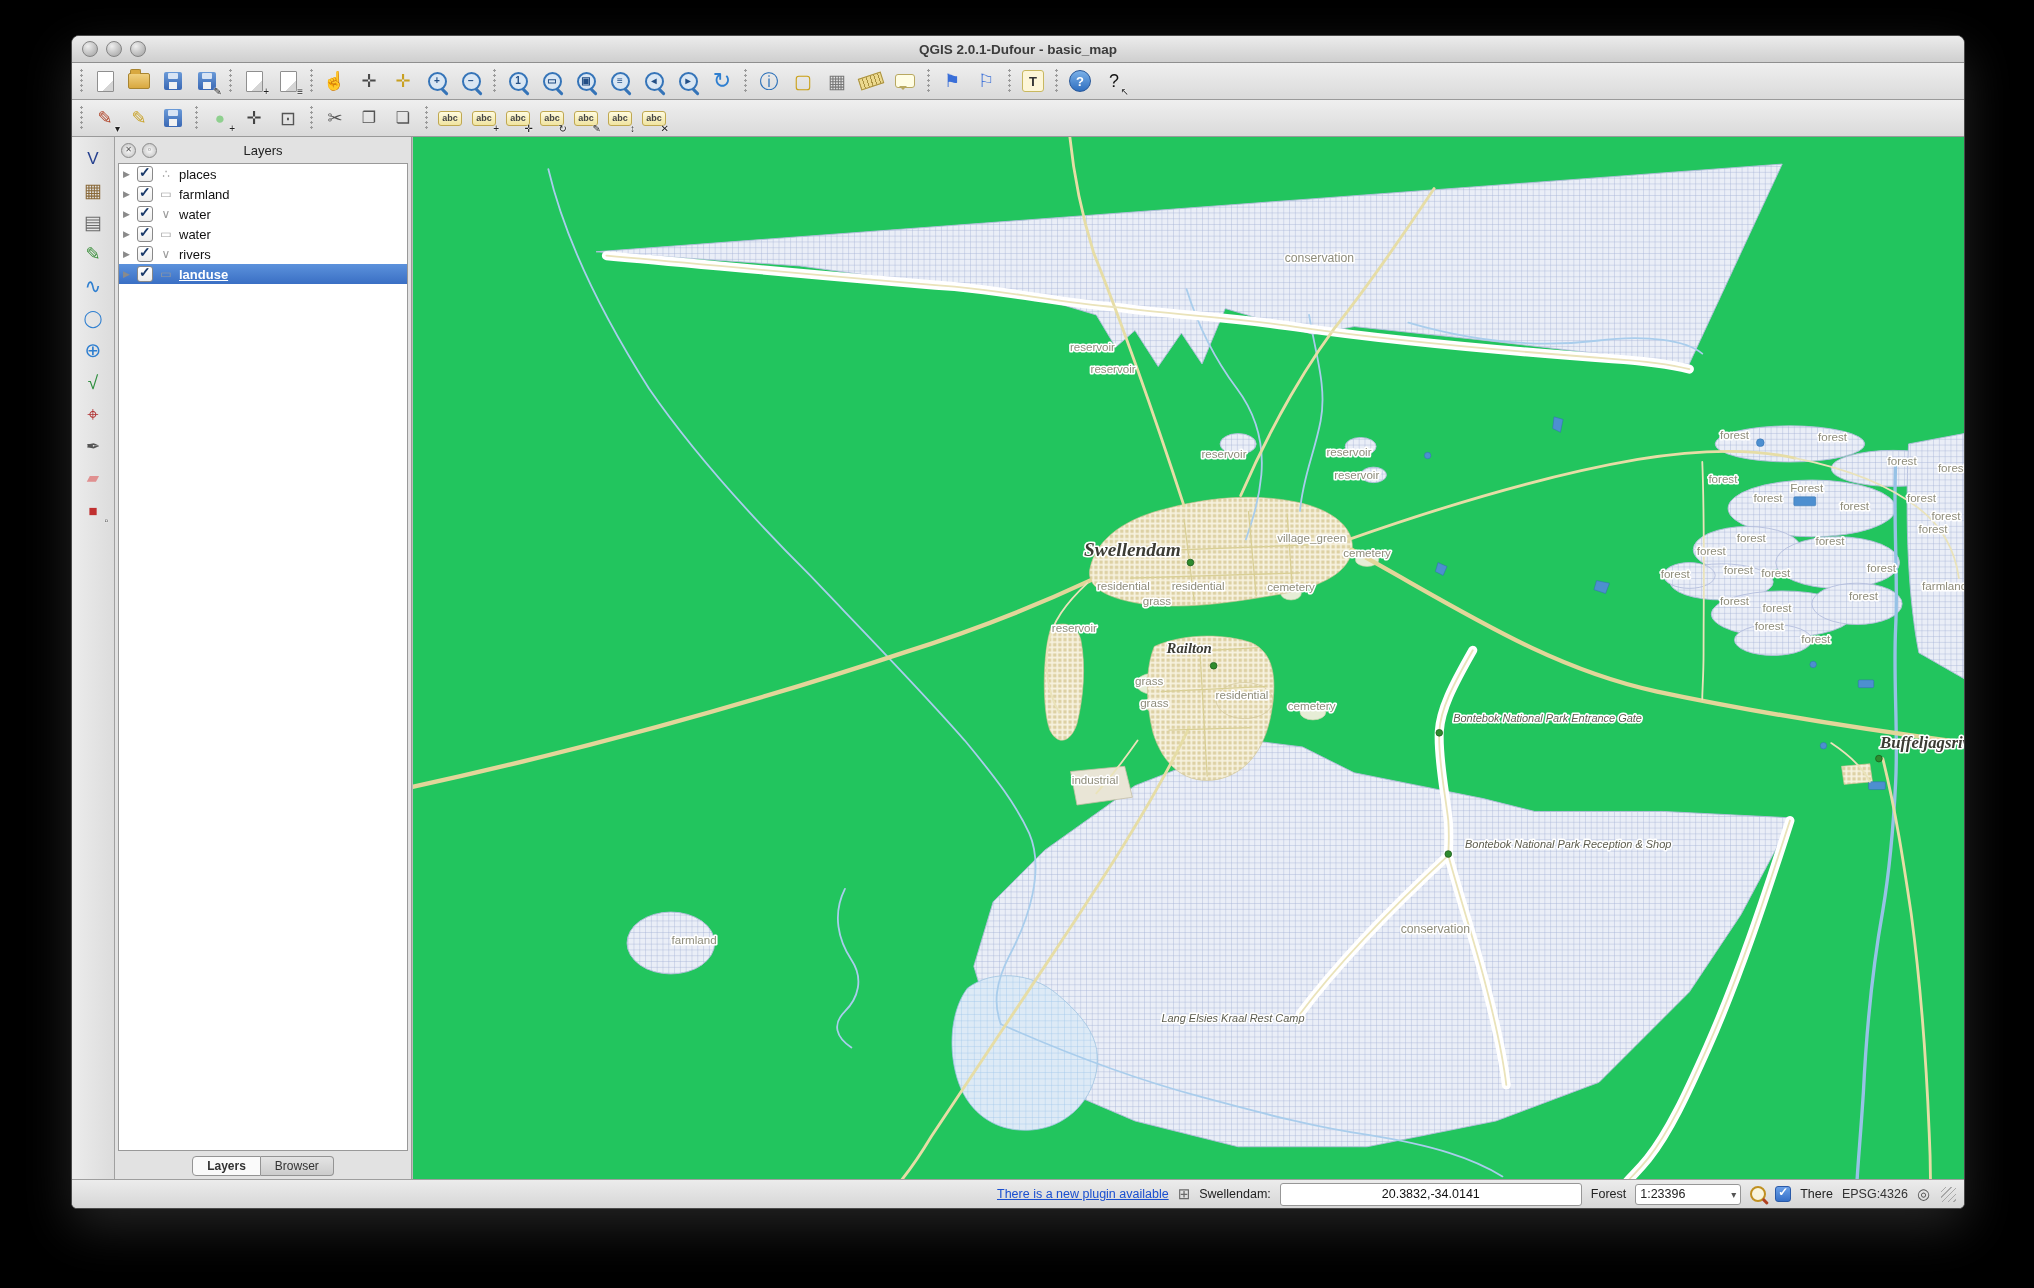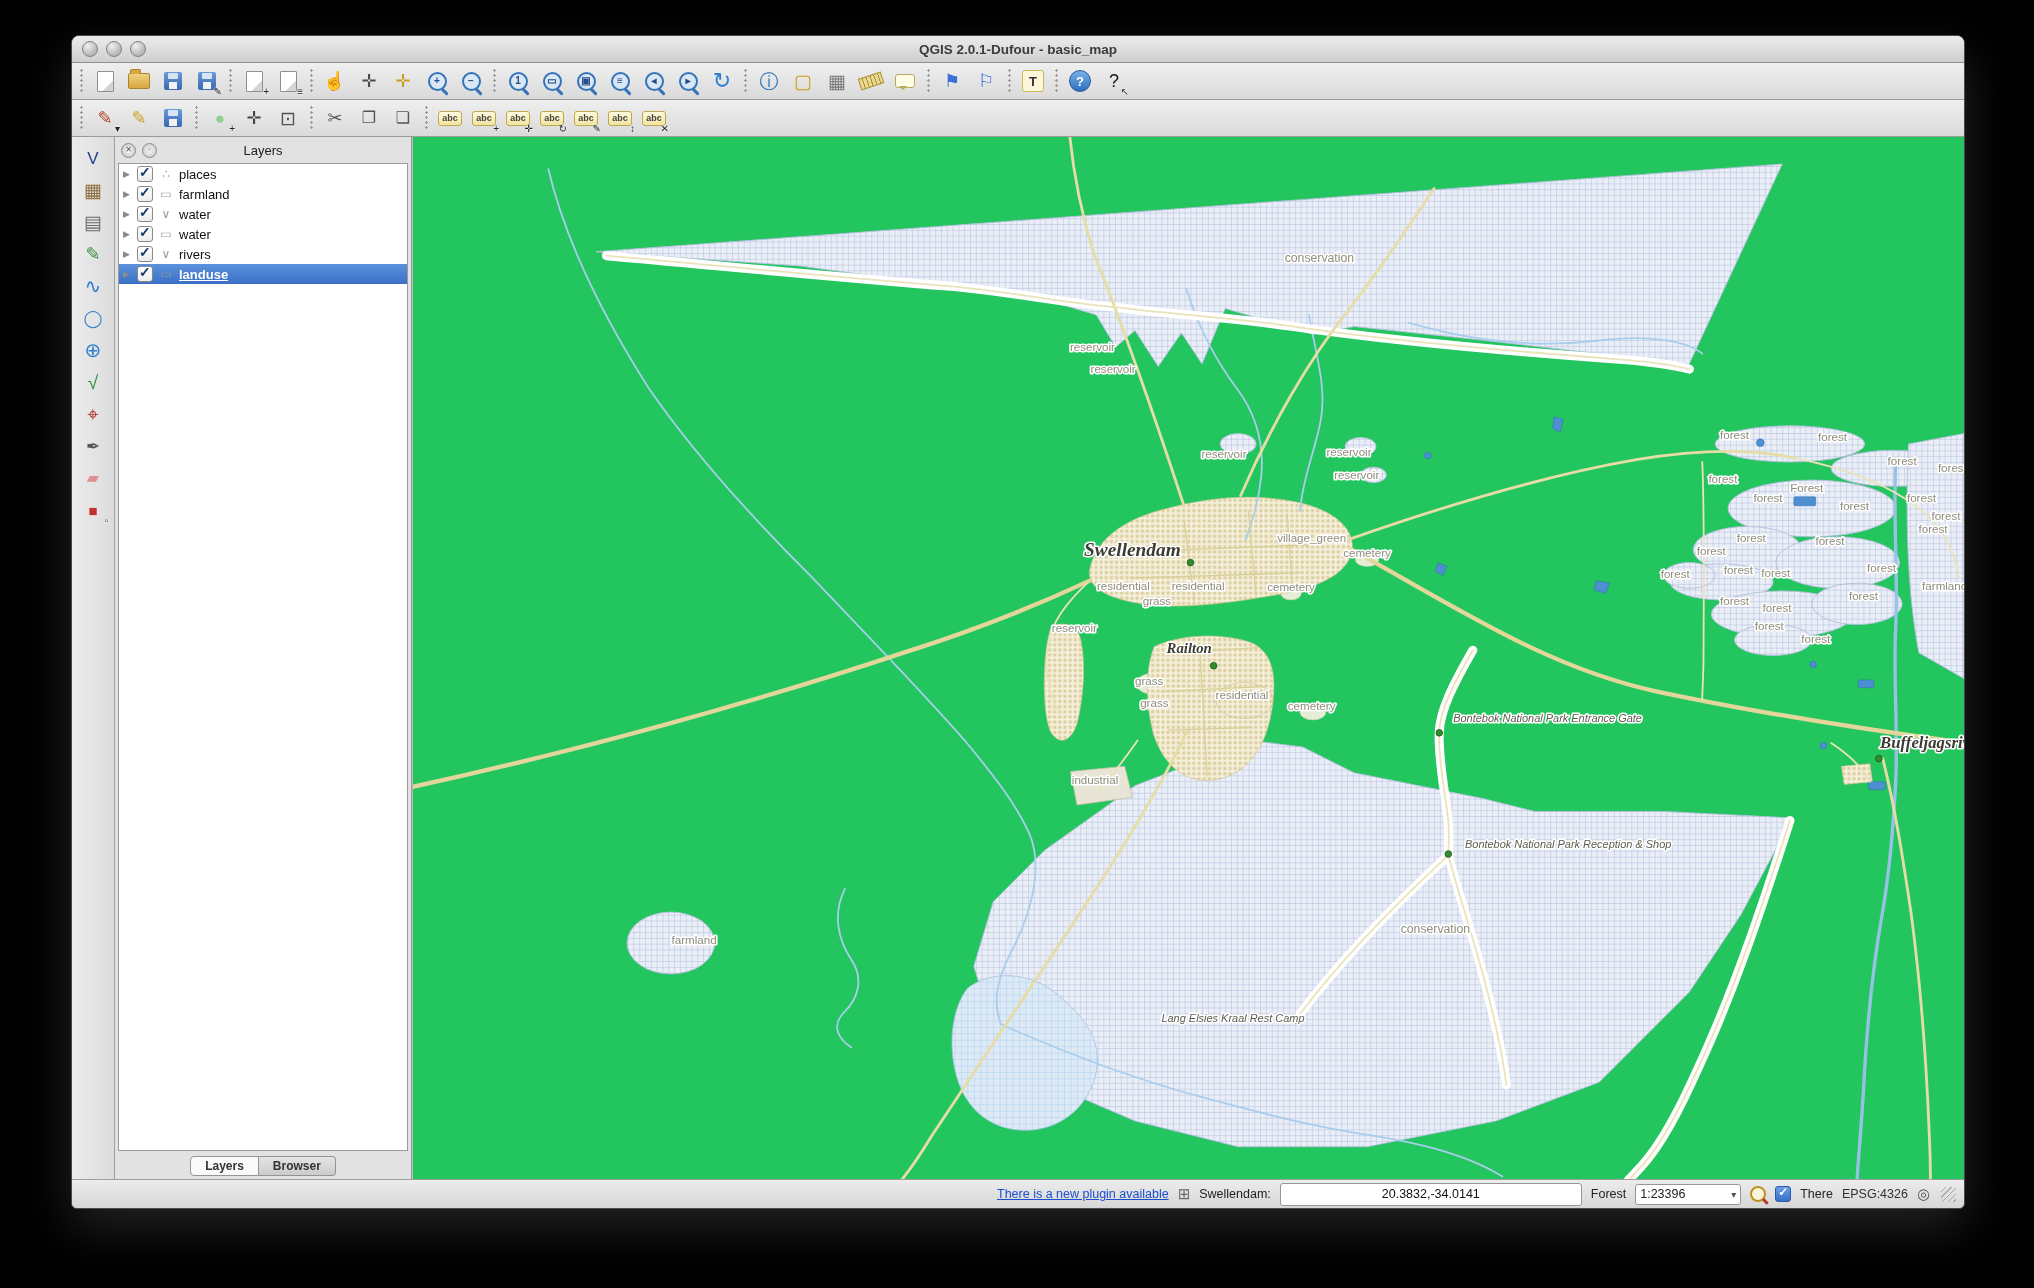--- a/index.html
+++ b/index.html
@@ -112,21 +112,21 @@
   .licon{color:#9a9a9a;font-size:12px;width:16px;text-align:center;flex:0 0 16px;}
   .llabel{white-space:nowrap;}
   .trow.selected{background:linear-gradient(#5c92dc,#3a6fc4);}
   .trow.selected .llabel{color:#fff;font-weight:bold;text-decoration:underline;}
   .panel-tabs{position:absolute;bottom:3px;left:0;right:0;display:flex;justify-content:center;}
   .ptab{
     padding:2px 14px;font-size:12px;color:#333;border:1px solid #949494;
     background:linear-gradient(#e4e4e4,#cccccc);
   }
   .ptab:first-child{border-radius:4px 0 0 4px;}
-  .ptab:last-child{border-radius:0 4px 4px 0;border-left:none;font-weight:bold;}
+  .ptab:last-child{border-radius:0 4px 4px 0;border-left:none;}
   .ptab.active{background:#fafafa;font-weight:bold;}
   
   .map-wrap{flex:1;position:relative;background:#22c55e;border-left:1px solid #bbb;}
   .map-wrap svg{position:absolute;inset:0;width:100%;height:100%;}
   
   .ln{fill:url(#hatch);stroke:#b4bedd;stroke-width:.7;}
   .whl{fill:url(#whatch);stroke:#9cc2e0;stroke-width:.6;}
   .resb{fill:url(#res);stroke:#cfc394;stroke-width:.5;}
   .ind{fill:#e9e5d6;stroke:#c4bda4;stroke-width:.6;}
   .grn{fill:#e6edd6;stroke:#c6d2a8;stroke-width:.5;}

